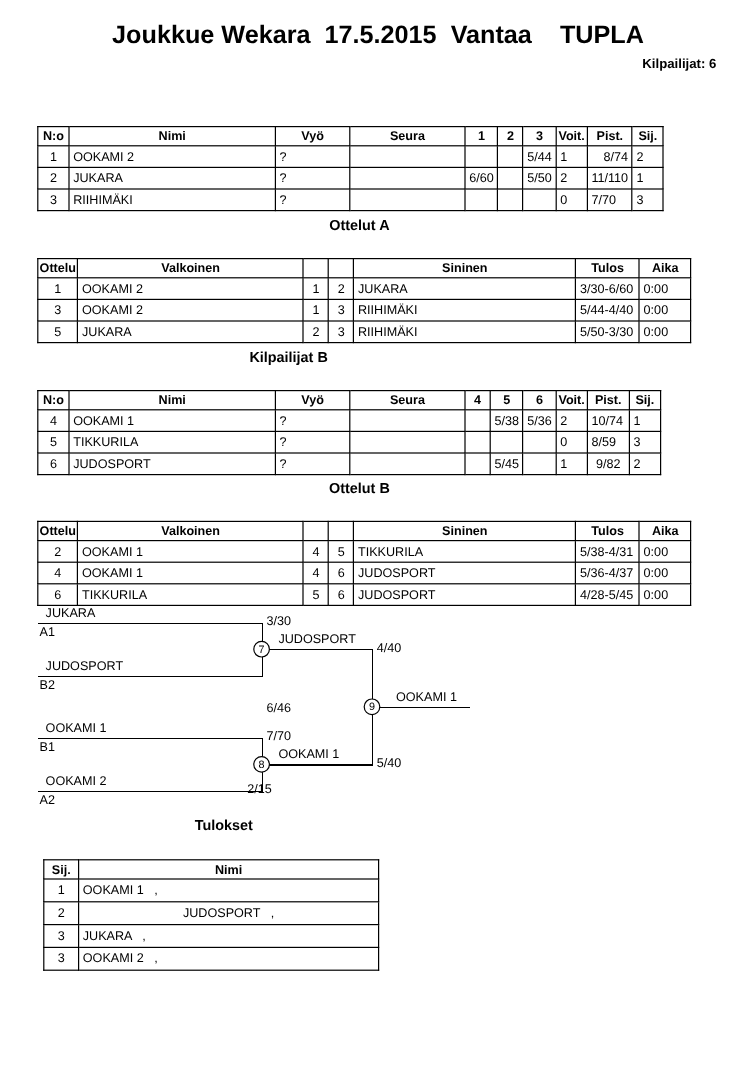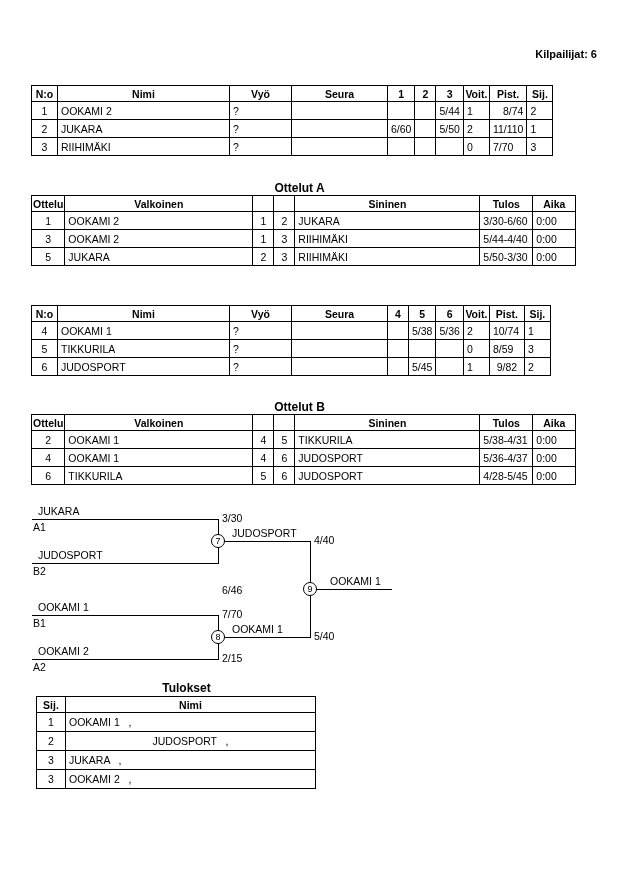--- a/index.html
+++ b/index.html
@@ -4,35 +4,36 @@
 <style>
   * { margin:0; padding:0; box-sizing:border-box; }
   html,body { background:#fff; }
   body { width:630px; height:891px; position:relative; font-family:"Liberation Sans", sans-serif; color:#000; }
   .page { position:absolute; left:0; top:0; width:630px; height:891px; background:#fff; overflow:hidden; }
 
   .doc-title { position:absolute; top:18px; left:0; width:630px; text-align:center; font-size:21px; font-weight:bold; white-space:pre; }
   .competitors-count { position:absolute; top:48px; right:33px; font-size:11px; font-weight:bold; }
   .section-title { position:absolute; font-size:12px; font-weight:bold; text-align:center; }
 
-  table.sheet { position:absolute; border-collapse:collapse; table-layout:fixed; background:#fff; }
+  table.sheet { position:absolute; border-collapse:collapse; table-layout:fixed; background:#fff;margin-top:20px; }
   .sheet th, .sheet td { border:1px solid #000; font-size:10.5px; padding:0 3px; overflow:hidden; white-space:pre; }
   .sheet th { font-weight:bold; text-align:center; height:16px; padding:0 1px; }
   .sheet td { height:18px; }
   .sheet.tall td { height:19px; }
 
   .bracket-lines { position:absolute; left:0; top:0; pointer-events:none; }
   .bk-label { position:absolute; font-size:10.5px; white-space:pre; }
   .match-node { position:absolute; width:14px; height:14px; border:1px solid #000; border-radius:50%; background:#fff; font-size:9px; line-height:12px; text-align:center; }
 </style>
 </head>
 <body>
 
 <div class="page">
 
+  <div class="doc-title">Joukkue Wekara  17.5.2015  Vantaa    TUPLA</div>
   <div class="competitors-count">Kilpailijat: 6</div>
 
   <table class="sheet" style="top:85px;left:31px;">
       <thead>
         <tr>
           <th style="width: 26px;">N:o</th>
           <th style="width: 172px;">Nimi</th>
           <th style="width: 62px;">Vyö</th>
           <th style="width: 96px;">Seura</th>
           <th style="width: 21px;">1</th>
@@ -120,20 +121,21 @@
           <td style="text-align: left;">JUKARA</td>
           <td style="text-align: center;">2</td>
           <td style="text-align: center;">3</td>
           <td style="text-align: left;">RIIHIMÄKI</td>
           <td style="text-align: left;">5/50-3/30</td>
           <td style="text-align: left;">0:00</td>
         </tr>
       </tbody>
     </table>
 
+  <div class="section-title" style="top:291px;left:31px;width:419px;">Kilpailijat B</div>
   <table class="sheet" style="top:305px;left:31px;">
       <thead>
         <tr>
           <th style="width: 26px;">N:o</th>
           <th style="width: 172px;">Nimi</th>
           <th style="width: 62px;">Vyö</th>
           <th style="width: 96px;">Seura</th>
           <th style="width: 21px;">4</th>
           <th style="width: 21px;">5</th>
           <th style="width: 21px;">6</th>
@@ -244,21 +246,21 @@
   <div class="bk-label" style="left:314px;top:534px;">4/40</div>
 
   <div class="match-node" style="left:303px;top:582px;">9</div>
   <div class="bk-label" style="left:330px;top:575px;">OOKAMI 1</div>
 
   <div class="bk-label" style="left:38px;top:601px;">OOKAMI 1</div>
   <div class="bk-label" style="left:33px;top:617px;">B1</div>
   <div class="bk-label" style="left:222px;top:608px;">7/70</div>
   <div class="bk-label" style="left:38px;top:645px;">OOKAMI 2</div>
   <div class="bk-label" style="left:33px;top:661px;">A2</div>
-  <div class="bk-label" style="left:222px;top:652px;">2/15</div>
+  <div class="bk-label" style="left:206px;top:652px;">2/15</div>
   <div class="match-node" style="left:211px;top:630px;">8</div>
   <div class="bk-label" style="left:232px;top:623px;">OOKAMI 1</div>
   <div class="bk-label" style="left:314px;top:630px;">5/40</div>
 
   <div class="section-title" style="top:681px;left:47px;width:279px;">Tulokset</div>
   <table class="sheet tall" style="top:696px;left:36px;">
       <thead>
         <tr>
           <th style="width: 29px;">Sij.</th>
           <th style="width: 250px;">Nimi</th>

